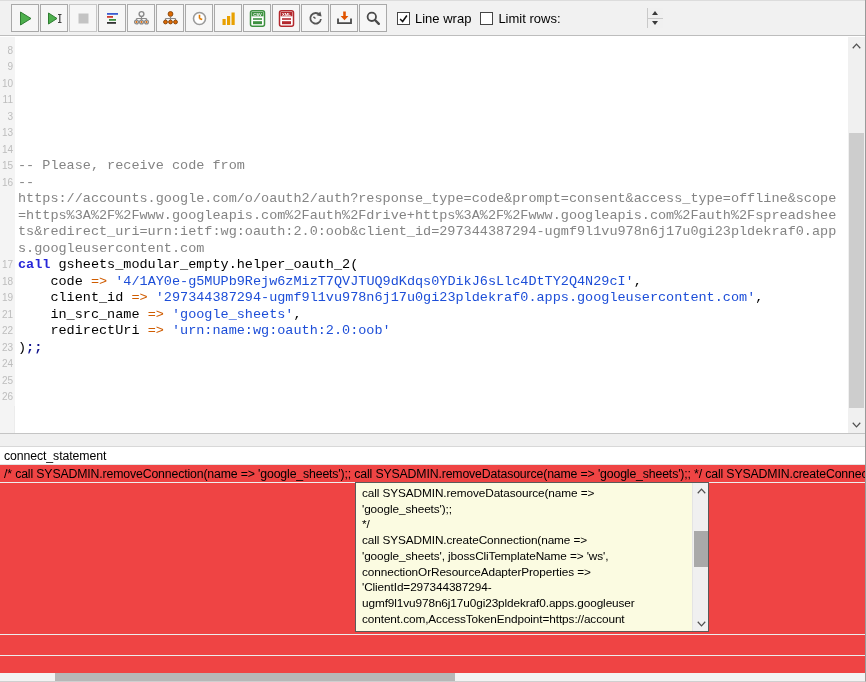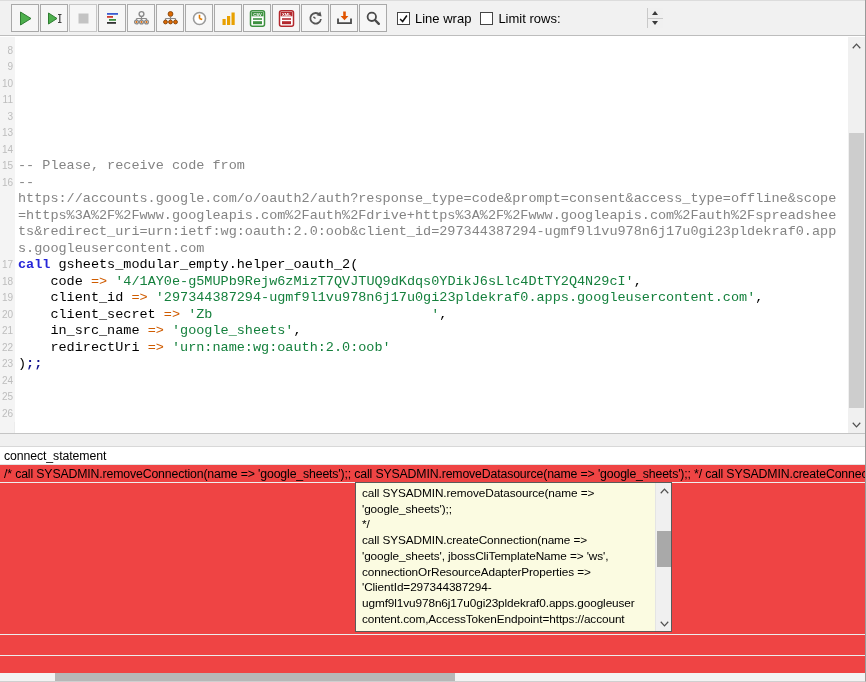--- a/index.html
+++ b/index.html
@@ -46,21 +46,21 @@
   .lines { position:relative; margin-top:-11px; }
   .cl { display:flex; height:16.5px; line-height:16.5px; white-space:pre;
         font-family:"Liberation Mono","DejaVu Sans Mono",monospace; font-size:13.5px; }
   .ln { flex:0 0 15px; width:15px; background:#f4f4f4; color:#bdbdbd;
         font-family:"Liberation Sans",sans-serif; font-size:10px; text-align:right;
         padding-right:2px; line-height:16.5px; }
   .lc { padding-left:3px; color:#000; }
   .com { color:#848484; }
   .kw  { color:#2525d8; font-weight:bold; }
   .op  { color:#cf5c00; }
-  .str { color:#15803d; }
+  .str { color:#1d4ed8; }
   .semi{ color:#10128c; font-weight:bold; }
   .pl  { color:#000; }
   
   .vsb { position:absolute; top:37px; right:0; width:17px; height:396px; background:#f0f0f0; }
   .vsb .arr { position:absolute; left:0; width:17px; height:17px; display:flex; align-items:center; justify-content:center; }
   .vsb .arr.up { top:0; } .vsb .arr.dn { bottom:0; }
   .vsb .thumb { position:absolute; left:1px; width:15px; top:96px; height:275px; background:#cdcdcd; }
   
   .sash { position:absolute; top:433px; left:0; right:0; height:13px; background:#f0f0f0; border-top:1px solid #c4c4c4; }
   
@@ -73,21 +73,21 @@
   .grow {
     height:18px; display:flex; align-items:center; padding-left:4px;
     font-size:12.3px; color:#000; white-space:nowrap; overflow:hidden;
     border-bottom:1px solid #efefef; letter-spacing:-0.15px;
   }
   .rline { position:absolute; left:0; right:0; height:1px; background:#ededed; }
   .hsb { position:absolute; left:0; right:0; top:226px; height:8px; background:#f3f3f3; }
   .hsb .thumb { position:absolute; left:55px; width:400px; top:0; height:8px; background:#b7b7b7; }
   
   .tip {
-    position:absolute; left:355px; top:482px; width:317px; height:150px;
+    position:absolute; left:355px; top:482px; width:354px; height:150px;
     background:#fbfbe1; border:1px solid #5a5a5a; z-index:5;
     padding:3px 20px 3px 6px; overflow:hidden;
   }
   .tipline { font-size:11.8px; line-height:15.7px; color:#000; white-space:nowrap; overflow:hidden; letter-spacing:-0.1px; }
   .tipsb { position:absolute; top:0; right:0; width:16px; height:148px; background:#f0f0f0; border-left:1px solid #e4e4e4; }
   .tipsb .arr { position:absolute; left:0; width:16px; height:15px; display:flex; align-items:center; justify-content:center; }
   .tipsb .arr.up { top:0; } .tipsb .arr.dn { bottom:0; }
   .tipsb .thumb { position:absolute; left:1px; width:14px; top:48px; height:36px; background:#a9a9a9; }
 </style>
 </head>
@@ -246,21 +246,20 @@
         <div class="cl"><span class="ln">14</span><span class="lc"></span></div>
         <div class="cl"><span class="ln">15</span><span class="lc"><span class="com">-- Please, receive code from</span></span></div>
         <div class="cl"><span class="ln">16</span><span class="lc"><span class="com">--</span></span></div>
         <div class="cl"><span class="ln"></span><span class="lc"><span class="com">https://accounts.google.com/o/oauth2/auth?response_type=code&amp;prompt=consent&amp;access_type=offline&amp;scope</span></span></div>
         <div class="cl"><span class="ln"></span><span class="lc"><span class="com">=https%3A%2F%2Fwww.googleapis.com%2Fauth%2Fdrive+https%3A%2F%2Fwww.googleapis.com%2Fauth%2Fspreadshee</span></span></div>
         <div class="cl"><span class="ln"></span><span class="lc"><span class="com">ts&amp;redirect_uri=urn:ietf:wg:oauth:2.0:oob&amp;client_id=297344387294-ugmf9l1vu978n6j17u0gi23pldekraf0.app</span></span></div>
         <div class="cl"><span class="ln"></span><span class="lc"><span class="com">s.googleusercontent.com</span></span></div>
         <div class="cl"><span class="ln">17</span><span class="lc"><span class="kw">call</span><span class="pl"> gsheets_modular_empty.helper_oauth_2(</span></span></div>
         <div class="cl"><span class="ln">18</span><span class="lc"><span class="pl">    code </span><span class="op">=&gt;</span><span class="pl"> </span><span class="str">'4/1AY0e-g5MUPb9Rejw6zMizT7QVJTUQ9dKdqs0YDikJ6sLlc4DtTY2Q4N29cI'</span><span class="pl">,</span></span></div>
         <div class="cl"><span class="ln">19</span><span class="lc"><span class="pl">    client_id </span><span class="op">=&gt;</span><span class="pl"> </span><span class="str">'297344387294-ugmf9l1vu978n6j17u0gi23pldekraf0.apps.googleusercontent.com'</span><span class="pl">,</span></span></div>
-        <div class="cl"><span class="ln">20</span><span class="lc"><span class="pl">    client_secret </span><span class="op">=&gt;</span><span class="pl"> </span><span class="str">'Zb                           '</span><span class="pl">,</span></span></div>
         <div class="cl"><span class="ln">21</span><span class="lc"><span class="pl">    in_src_name </span><span class="op">=&gt;</span><span class="pl"> </span><span class="str">'google_sheets'</span><span class="pl">,</span></span></div>
         <div class="cl"><span class="ln">22</span><span class="lc"><span class="pl">    redirectUri </span><span class="op">=&gt;</span><span class="pl"> </span><span class="str">'urn:name:wg:oauth:2.0:oob'</span></span></div>
         <div class="cl"><span class="ln">23</span><span class="lc"><span class="pl">)</span><span class="semi">;;</span></span></div>
         <div class="cl"><span class="ln">24</span><span class="lc"></span></div>
         <div class="cl"><span class="ln">25</span><span class="lc"></span></div>
         <div class="cl"><span class="ln">26</span><span class="lc"></span></div>
       </div>
   </div>
 
   <div class="vsb">

